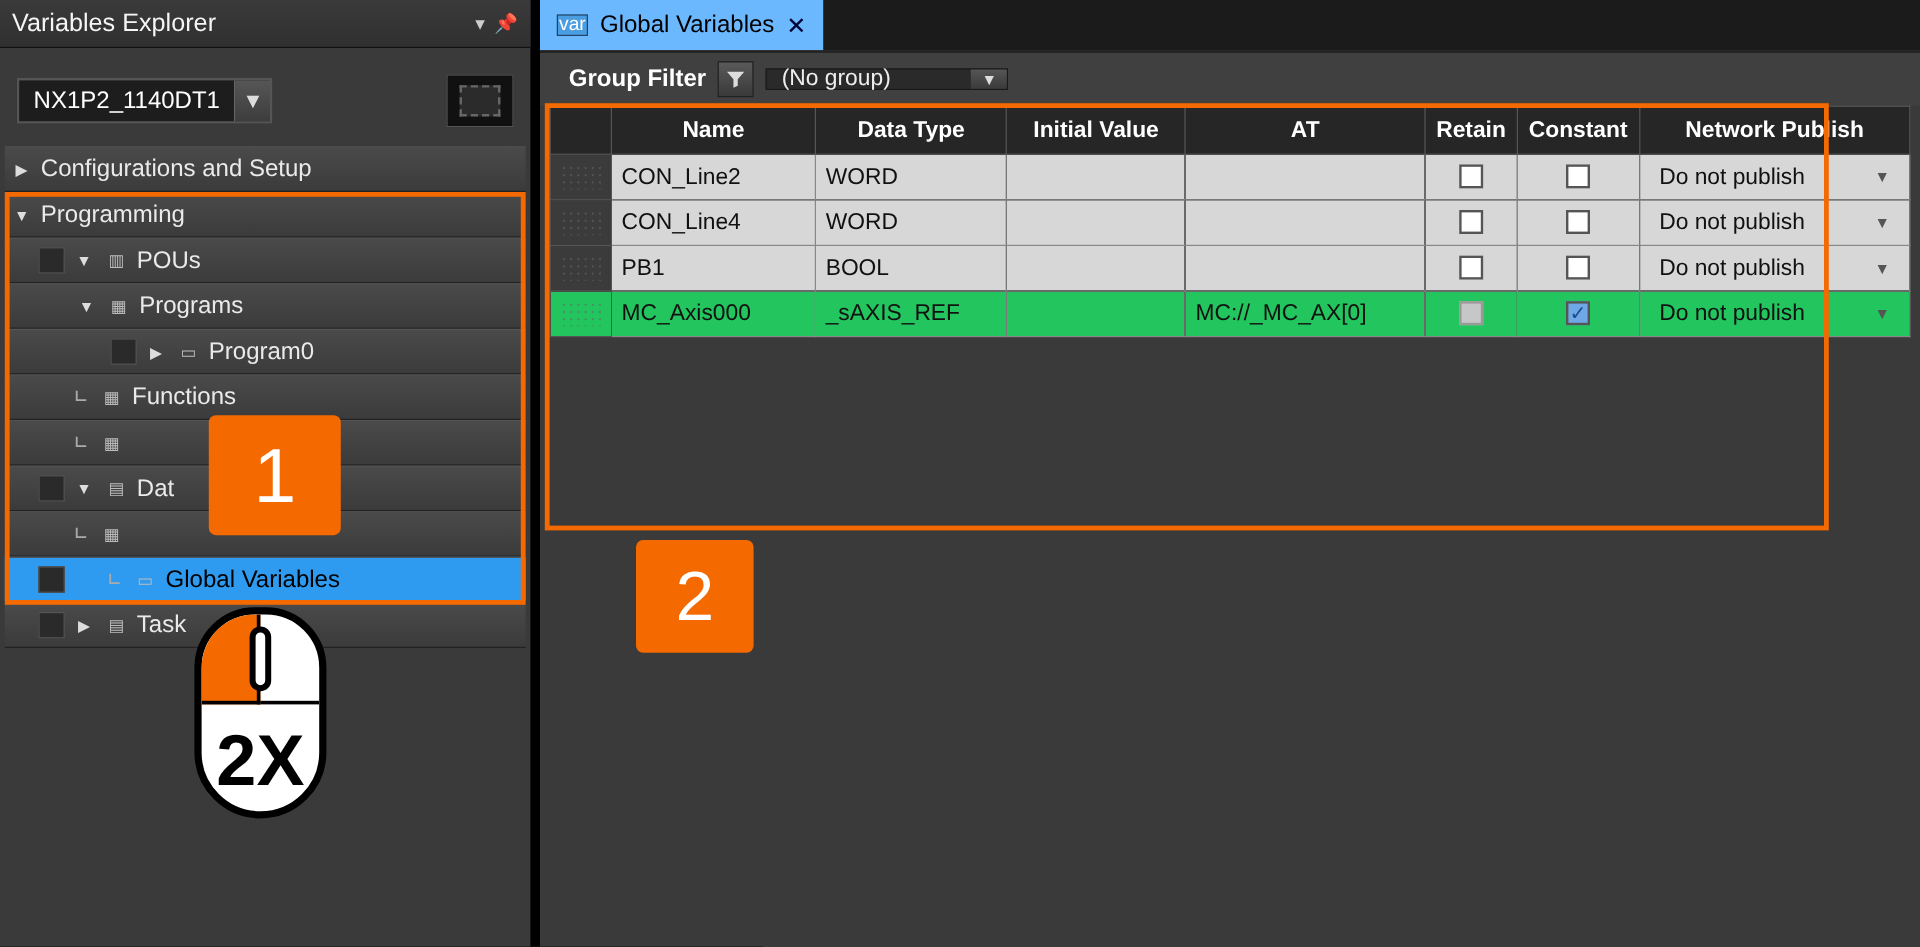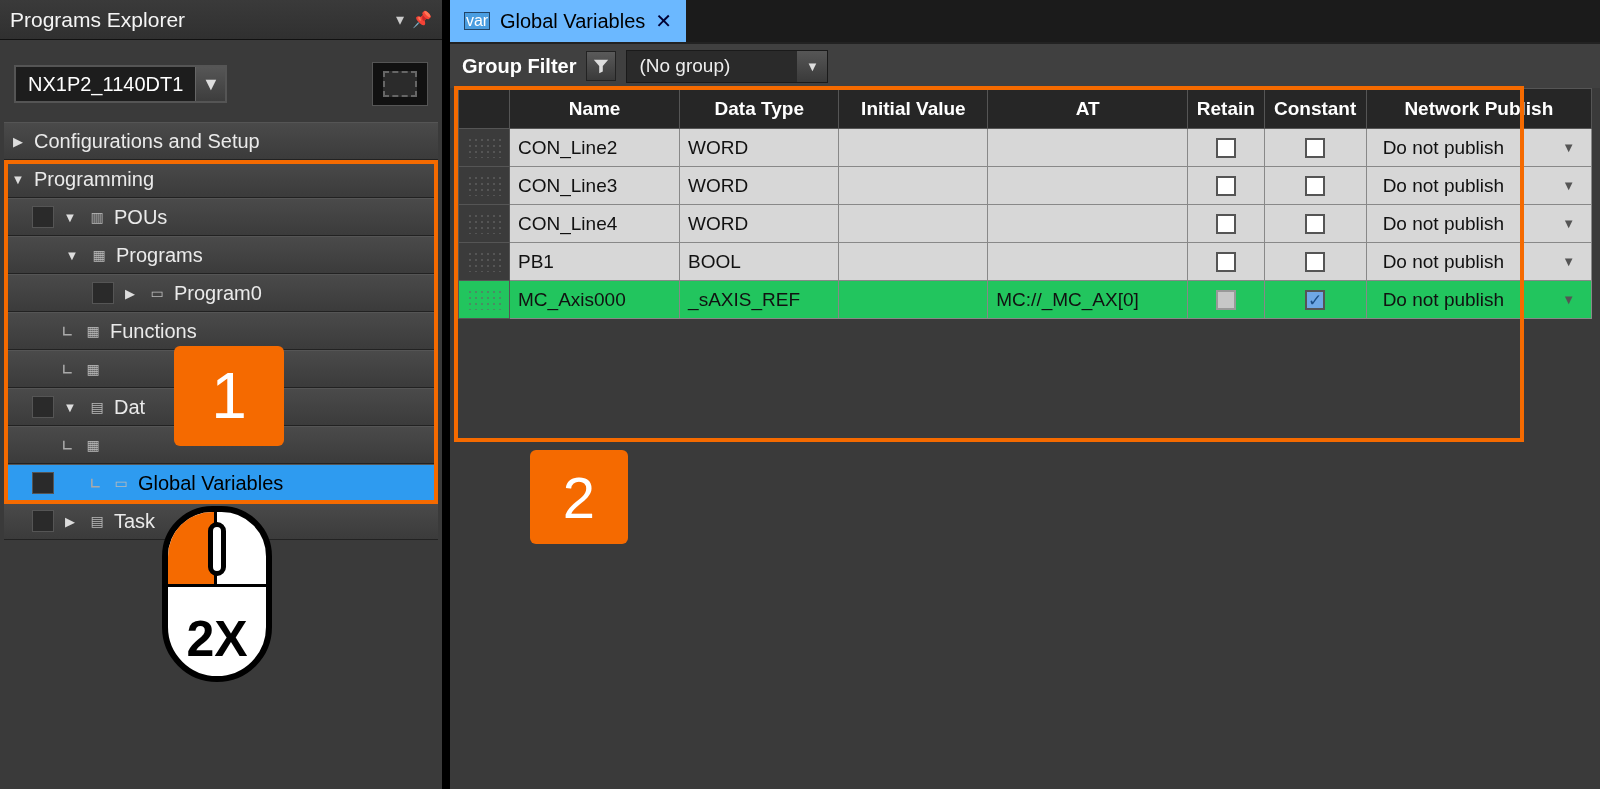--- a/index.html
+++ b/index.html
@@ -156,21 +156,21 @@
     position:absolute; left:50%; top:10px;
     transform:translateX(-50%);
     width:18px; height:54px;
     background:#fff; border:5px solid #000;
     border-radius:9px;
   }
   .mouse-label {
     position:absolute;
     left:0; right:0; bottom:8px;
     text-align:center;
-    font-size:50px; font-weight:800; color:#000;
+    font-size:60px; font-weight:800; color:#000;
   }
 
   
   .main {
     flex:1;
     background:#3a3a3a;
     display:flex; flex-direction:column;
     position:relative;
   }
   .tabstrip {
@@ -191,34 +191,34 @@
     width:26px; height:18px; background:#4a9de0;
     border:1px solid #246; font-size:16px; color:#fff;
     display:flex; align-items:center; justify-content:center;
   }
   .tab .x { font-size:20px; color:#003; cursor:pointer; }
   .filterbar {
     height:46px;
     background:#404040;
     display:flex; align-items:center;
     gap:10px;
-    padding:0 12px;
+    padding:0 24px;
     border-top:2px solid #222;
   }
   .filterbar .lbl { font-size:20px; font-weight:600; color:#fff; }
   .funnel {
     width:30px; height:30px;
     background:linear-gradient(#5a5a5a,#3a3a3a);
     border:1px solid #222;
     display:flex; align-items:center; justify-content:center;
   }
   .funnel svg { width:18px; height:18px; }
   .combo {
     display:flex; align-items:center;
-    height:33px;
+    height:18px;
     background:#2a2a2a;
     border:1px solid #1a1a1a;
   }
   .combo .val { padding:0 12px; font-size:19px; color:#eee; min-width:170px; }
   .combo .btn {
     width:30px; height:100%;
     background:linear-gradient(#565656,#3a3a3a);
     display:flex; align-items:center; justify-content:center;
     color:#ddd; font-size:13px;
   }
@@ -296,21 +296,21 @@
   col.c-at   { width:188px; }
   col.c-ret  { width:72px; }
   col.c-con  { width:96px; }
   col.c-pub  { width:212px; }
 </style>
 </head>
 <body>
 
 <div class="sidebar">
   <div class="sb-titlebar">
-    <span class="title">Programs Explorer</span>
+    <span class="title">Variables Explorer</span>
     <span class="ic">▾</span>
     <span class="ic">📌</span>
   </div>
 
   <div class="sb-device">
     <div class="device-combo">
       <span class="val">NX1P2_1140DT1</span>
       <span class="btn">▼</span>
     </div>
     <div class="device-chip">
@@ -477,35 +477,20 @@
             <td class="center"><span class="chk"></span></td>
             <td>
               <div class="pubcell">
                 <span>Do not publish</span>
                 <span class="dd">▼</span>
               </div>
             </td>
           </tr>
           <tr>
             <td class="rowhdr"></td>
-            <td>CON_Line3</td>
-            <td>WORD</td>
-            <td></td>
-            <td></td>
-            <td class="center"><span class="chk"></span></td>
-            <td class="center"><span class="chk"></span></td>
-            <td>
-              <div class="pubcell">
-                <span>Do not publish</span>
-                <span class="dd">▼</span>
-              </div>
-            </td>
-          </tr>
-          <tr>
-            <td class="rowhdr"></td>
             <td>CON_Line4</td>
             <td>WORD</td>
             <td></td>
             <td></td>
             <td class="center"><span class="chk"></span></td>
             <td class="center"><span class="chk"></span></td>
             <td>
               <div class="pubcell">
                 <span>Do not publish</span>
                 <span class="dd">▼</span>

